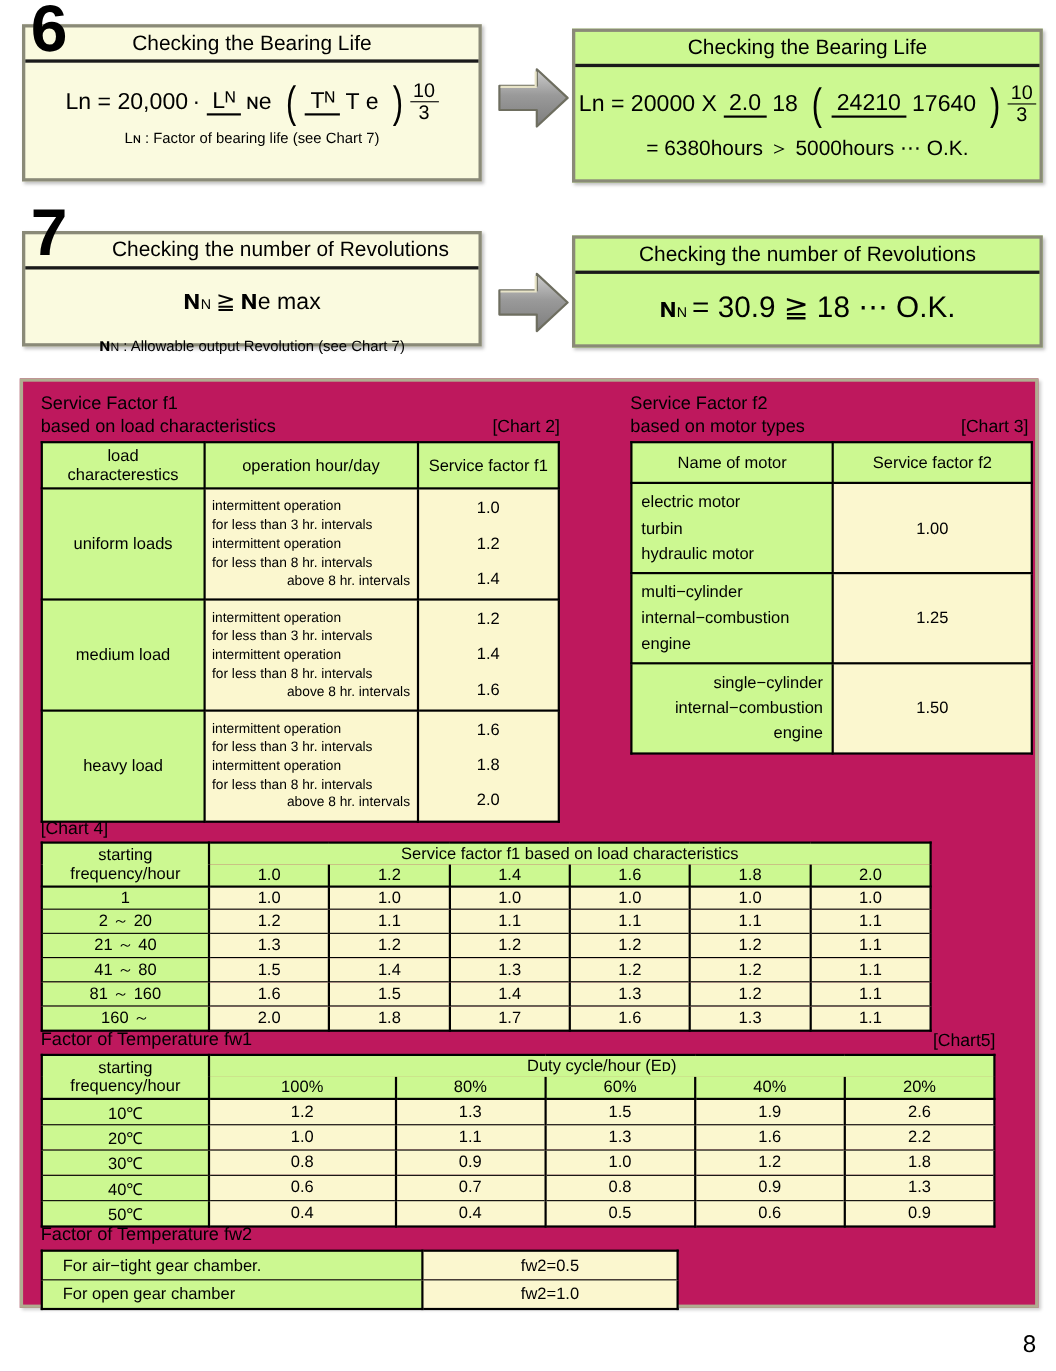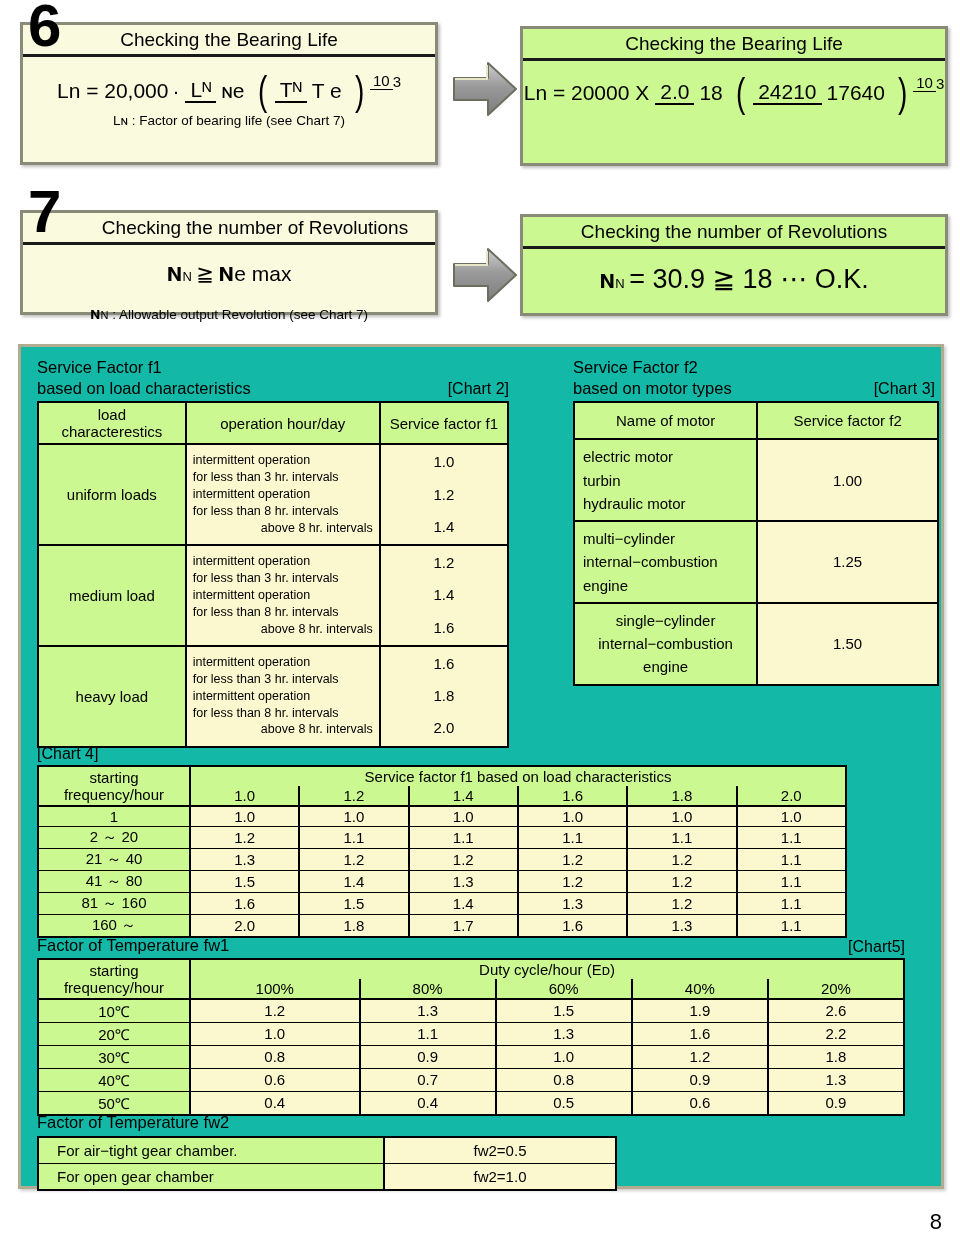--- a/index.html
+++ b/index.html
@@ -31,34 +31,34 @@
 
   
   .formula{display:flex;align-items:center;justify-content:center;
            font-size:21px;gap:4px;}
   .frac{display:inline-flex;flex-direction:row;align-items:center;
         line-height:1.05;margin:0 2px;}
   .frac .num{border-bottom:2px solid #000;padding:0 5px;}
   .frac .den{padding:0 5px;}
   .paren{display:inline-flex;align-items:center;font-size:40px;
          font-weight:300;line-height:.8;transform:scaleX(.7);}
-  .sup{display:inline-flex;flex-direction:row;align-items:center;
-       font-size:15px;line-height:1.05;align-self:flex-start;margin-top:-2px;}
+  .sup{display:inline-flex;flex-direction:column;align-items:center;
+       font-size:18px;line-height:1.05;align-self:flex-start;margin-top:-2px;}
   .sup .num{border-bottom:1.5px solid #000;padding:0 3px;}
   .sub{font-size:13px;vertical-align:baseline;}
   .note{font-size:13.5px;margin-top:6px;}
   .bigsym{font-size:26px;font-weight:bold;}
 
   
   .arrow{position:absolute;}
 
   
   .chartframe{
     position:absolute;box-sizing:border-box;
-    border:3px solid #b0ac90;background:#14b8a6;
+    border:3px solid #b0ac90;background:#be185d;
     box-shadow:2px 2px 3px rgba(0,0,0,.2);
   }
 
   .sec-title{font-size:16.5px;line-height:1.25;}
   .chartlabel{font-size:16px;}
 
   table{border-collapse:collapse;font-size:15px;}
   table.hard{border:2px solid #0c4a6e;}
   table.hard th,table.hard td{border:2px solid #000;}
   th{background:#ccf891;font-weight:normal;}
@@ -128,20 +128,21 @@
           <span class="frac">
             <span class="num">24210</span>
             <span class="den">17640</span>
           </span>
           <span class="paren">)</span>
           <span class="sup">
             <span class="num">10</span>
             <span>3</span>
           </span>
         </div>
+        <div style="font-size:19px;margin-top:8px;">= 6380hours ＞ 5000hours ⋯ O.K.</div>
       </div>
     </div>
   </div>
 
   <div class="step">
 
     <div class="bignum" style="left:28px;top:182px;">7</div>
 
     <div class="panel" style="left:20px;top:210px;width:418px;height:105px;">
       <div class="panel-title" style="padding-left:52px;">Checking the number of Revolutions</div>
@@ -269,21 +270,21 @@
         </tr>
         <tr>
           <td class="keycell" style="text-align:left;padding:5px 8px;line-height:1.55;">
             <div>multi−cylinder</div>
             <div>internal−combustion</div>
             <div>engine</div>
           </td>
           <td class="valcell">1.25</td>
         </tr>
         <tr>
-          <td class="keycell" style="text-align:center;padding:5px 8px;line-height:1.55;">
+          <td class="keycell" style="text-align:right;padding:5px 8px;line-height:1.55;">
             <div>single−cylinder</div>
             <div>internal−combustion</div>
             <div>engine</div>
           </td>
           <td class="valcell">1.50</td>
         </tr>
       </tbody>
         </table>
     </div>
 

